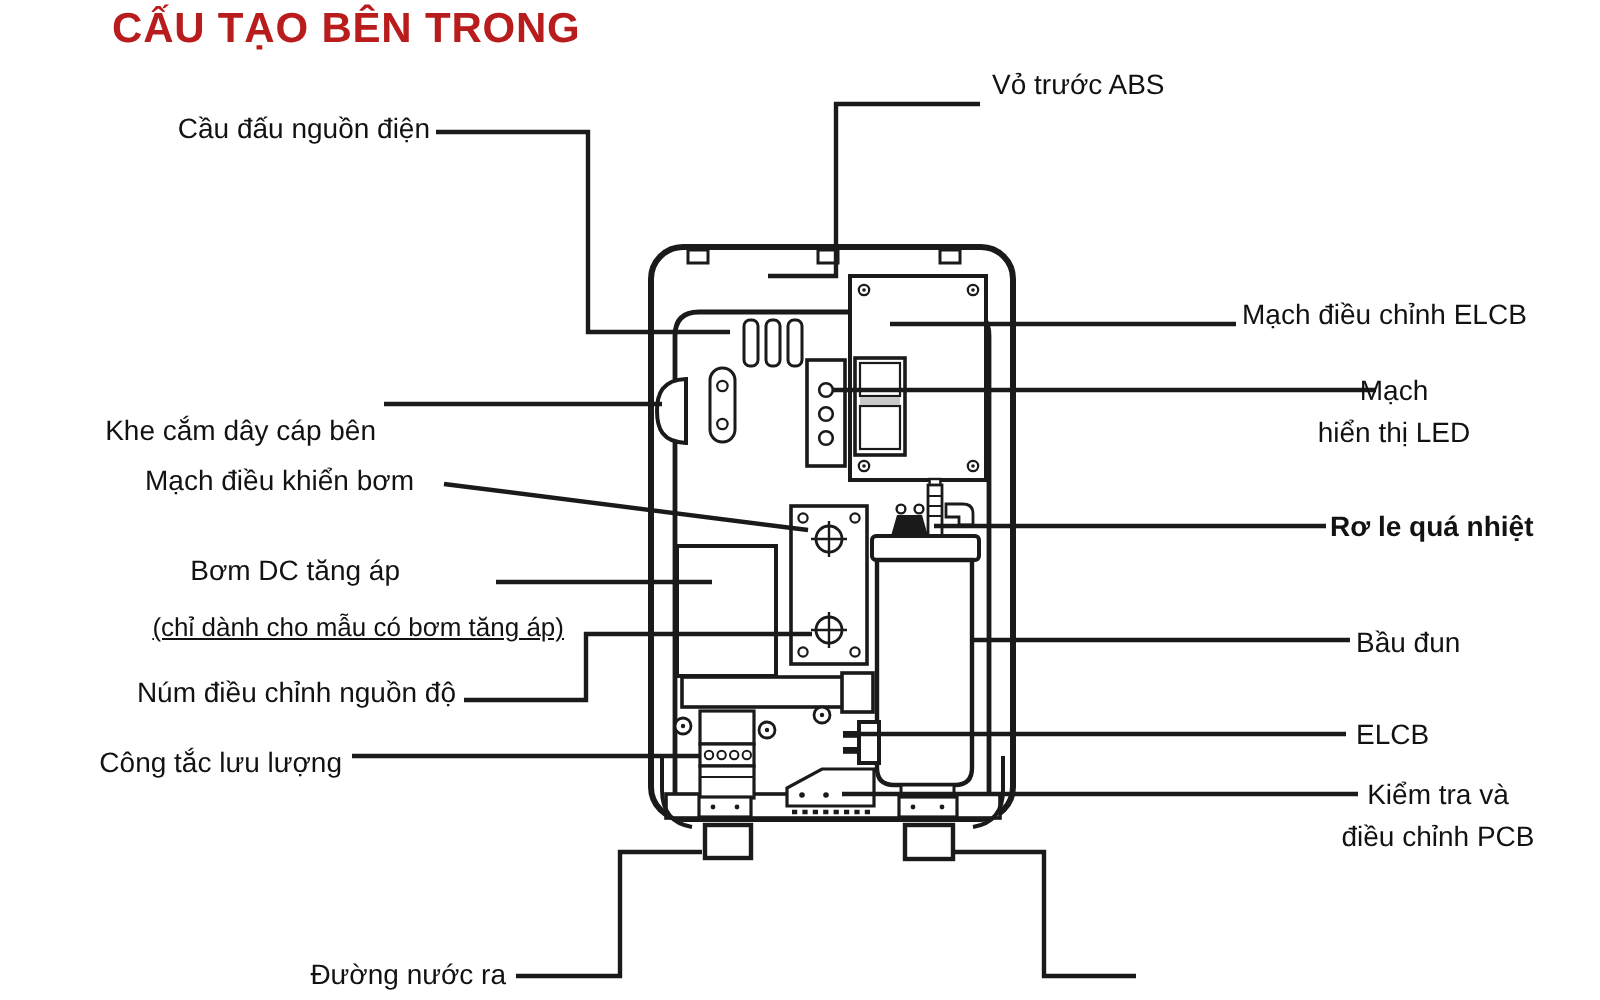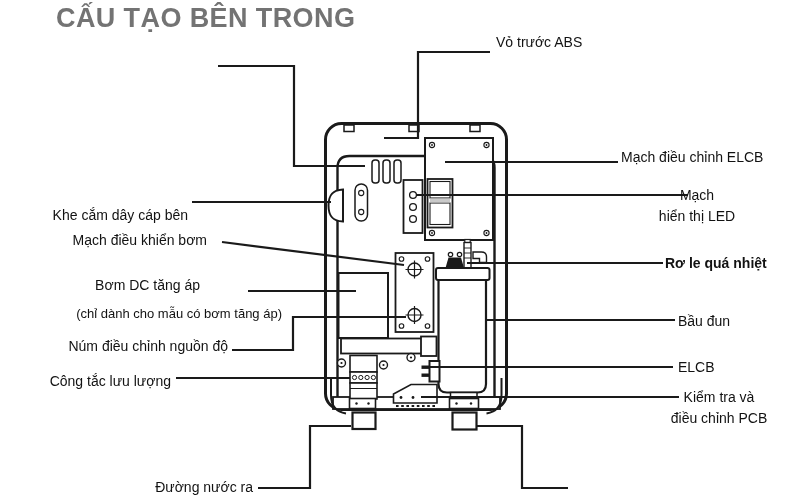--- a/index.html
+++ b/index.html
@@ -2,21 +2,21 @@
 <html><head>
 <meta charset="utf-8">
 <style>
   html,body{margin:0;padding:0;}
   body{font-family:"Liberation Sans", sans-serif; background:#ffffff;}
   .stage{position:relative;width:800px;height:500px;background:#ffffff;overflow:hidden;}
   .stage svg{position:absolute;left:0;top:0;}
   .lbl{position:absolute;font-size:14px;line-height:21px;color:#121212;white-space:nowrap;}
   .lbl.right{text-align:right;}
   .lbl.center{text-align:center;}
-  .title{position:absolute;font-size:27px;font-weight:bold;letter-spacing:.4px;color:#737373;white-space:nowrap;}
+  .title{position:absolute;font-size:21px;font-weight:bold;letter-spacing:.4px;color:#b91c1c;white-space:nowrap;}
   .note{font-size:13px;line-height:17px;}
 </style>
 </head>
 <body>
 
 <div class="stage">
 
   <svg width="800" height="500" viewBox="0 0 800 500">
     <g fill="none" stroke="#1a1a1a" stroke-linejoin="miter">
 
@@ -155,33 +155,34 @@
         <path d="M176,378 H350"></path>
         <path d="M421,397 H679"></path>
         <path d="M258,488 H310 V426 H351"></path>
         <path d="M477,426 H522 V488 H568"></path>
       </g>
     </g>
   </svg>
 
   <div class="title" style="left:56px;top:3px;">CẤU TẠO BÊN TRONG</div>
 
+  <div class="lbl right" style="left:29px;top:54px;width:186px;">Cầu đấu nguồn điện</div>
   <div class="lbl" style="left:496px;top:32px;">Vỏ trước ABS</div>
   <div class="lbl" style="left:621px;top:147px;">Mạch điều chỉnh ELCB</div>
   <div class="lbl right" style="left:8px;top:205px;width:180px;">Khe cắm dây cáp bên</div>
 
   <div class="lbl center" style="left:641px;top:185px;width:112px;">
     <div>Mạch</div>
     <div>hiển thị LED</div>
   </div>
 
   <div class="lbl right" style="left:18px;top:230px;width:189px;">Mạch điều khiển bơm</div>
   <div class="lbl" style="left:665px;top:253px;font-weight:bold;">Rơ le quá nhiệt</div>
   <div class="lbl right" style="left:18px;top:275px;width:182px;">Bơm DC tăng áp</div>
-  <div class="lbl right note" style="left:18px;top:305px;width:264px;">(chỉ dành cho mẫu có bơm tăng áp)</div>
+  <div class="lbl right note" style="left:18px;top:305px;width:264px;text-decoration:underline;">(chỉ dành cho mẫu có bơm tăng áp)</div>
   <div class="lbl" style="left:678px;top:311px;">Bầu đun</div>
   <div class="lbl right" style="left:18px;top:336px;width:210px;">Núm điều chỉnh nguồn độ</div>
   <div class="lbl" style="left:678px;top:357px;">ELCB</div>
   <div class="lbl right" style="left:6px;top:371px;width:165px;">Công tắc lưu lượng</div>
 
   <div class="lbl center" style="left:648px;top:387px;width:142px;">
     <div>Kiểm tra và</div>
     <div>điều chỉnh PCB</div>
   </div>
 

